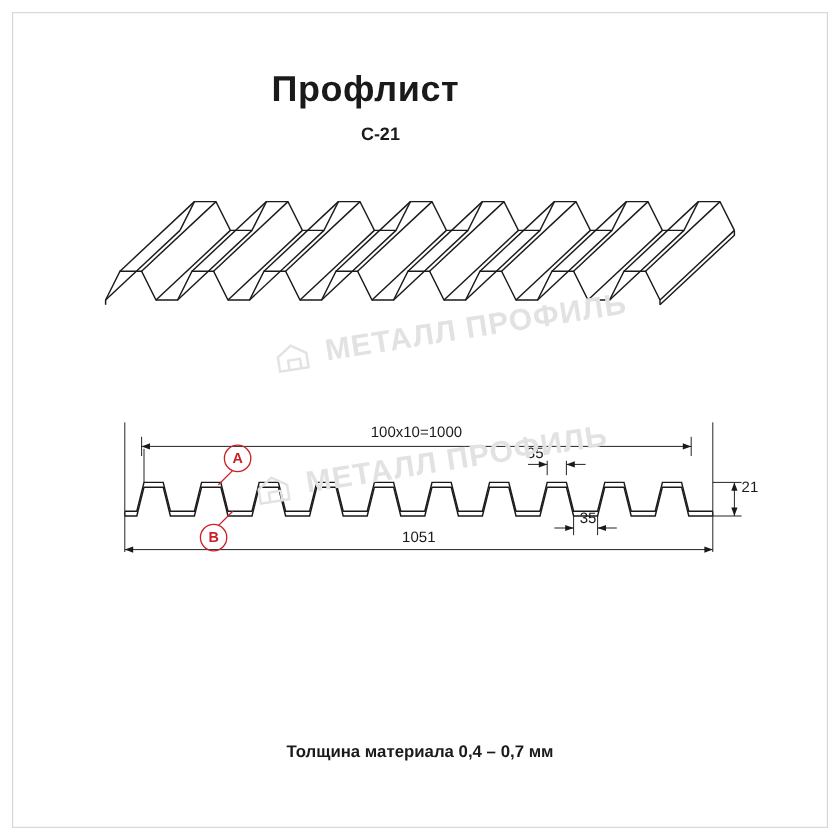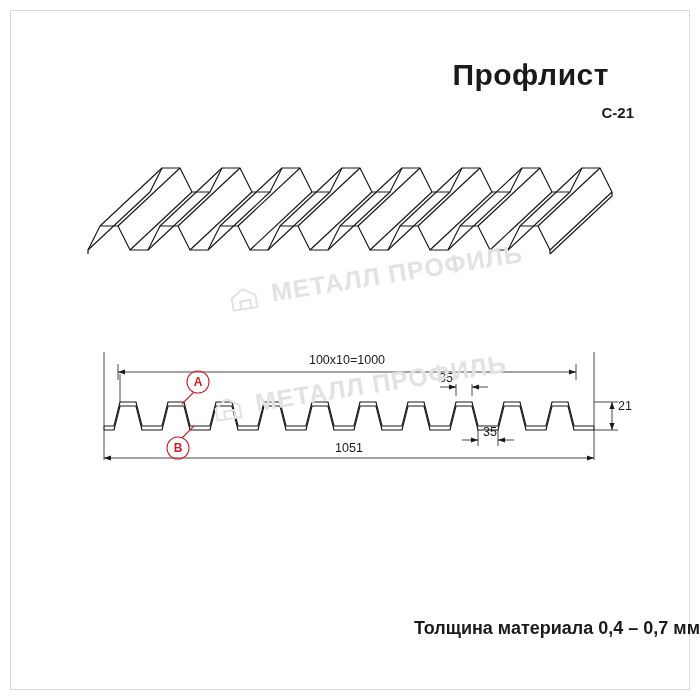--- a/index.html
+++ b/index.html
@@ -29,32 +29,32 @@
     height: 680px;
     border: 1px solid #d8d8d8;
     box-sizing: border-box;
     pointer-events: none;
   }
   .title {
     position: absolute;
     top: 58px;
     left: 0;
     width: 609px;
-    text-align: right;
+    text-align: center;
     font-size: 30px;
     font-weight: bold;
     letter-spacing: 0.5px;
     color: #1a1a1a;
   }
   .subtitle {
     position: absolute;
     top: 104px;
     left: 0;
     width: 634px;
-    text-align: right;
+    text-align: center;
     font-size: 15px;
     font-weight: bold;
     color: #1a1a1a;
   }
   .iso-wrap {
     position: absolute;
     left: 80px;
     top: 150px;
     width: 540px;
     height: 140px;
@@ -64,22 +64,22 @@
     left: 70px;
     top: 334px;
     width: 570px;
     height: 150px;
   }
   .footer-note {
     position: absolute;
     top: 618px;
     left: 0;
     width: 700px;
-    text-align: right;
-    font-size: 18px;
+    text-align: center;
+    font-size: 14px;
     font-weight: bold;
     color: #1a1a1a;
   }
   .wm {
     position: absolute;
     pointer-events: none;
     color: #e2e2e2;
     font-size: 25px;
     font-weight: bold;
     letter-spacing: 1px;

